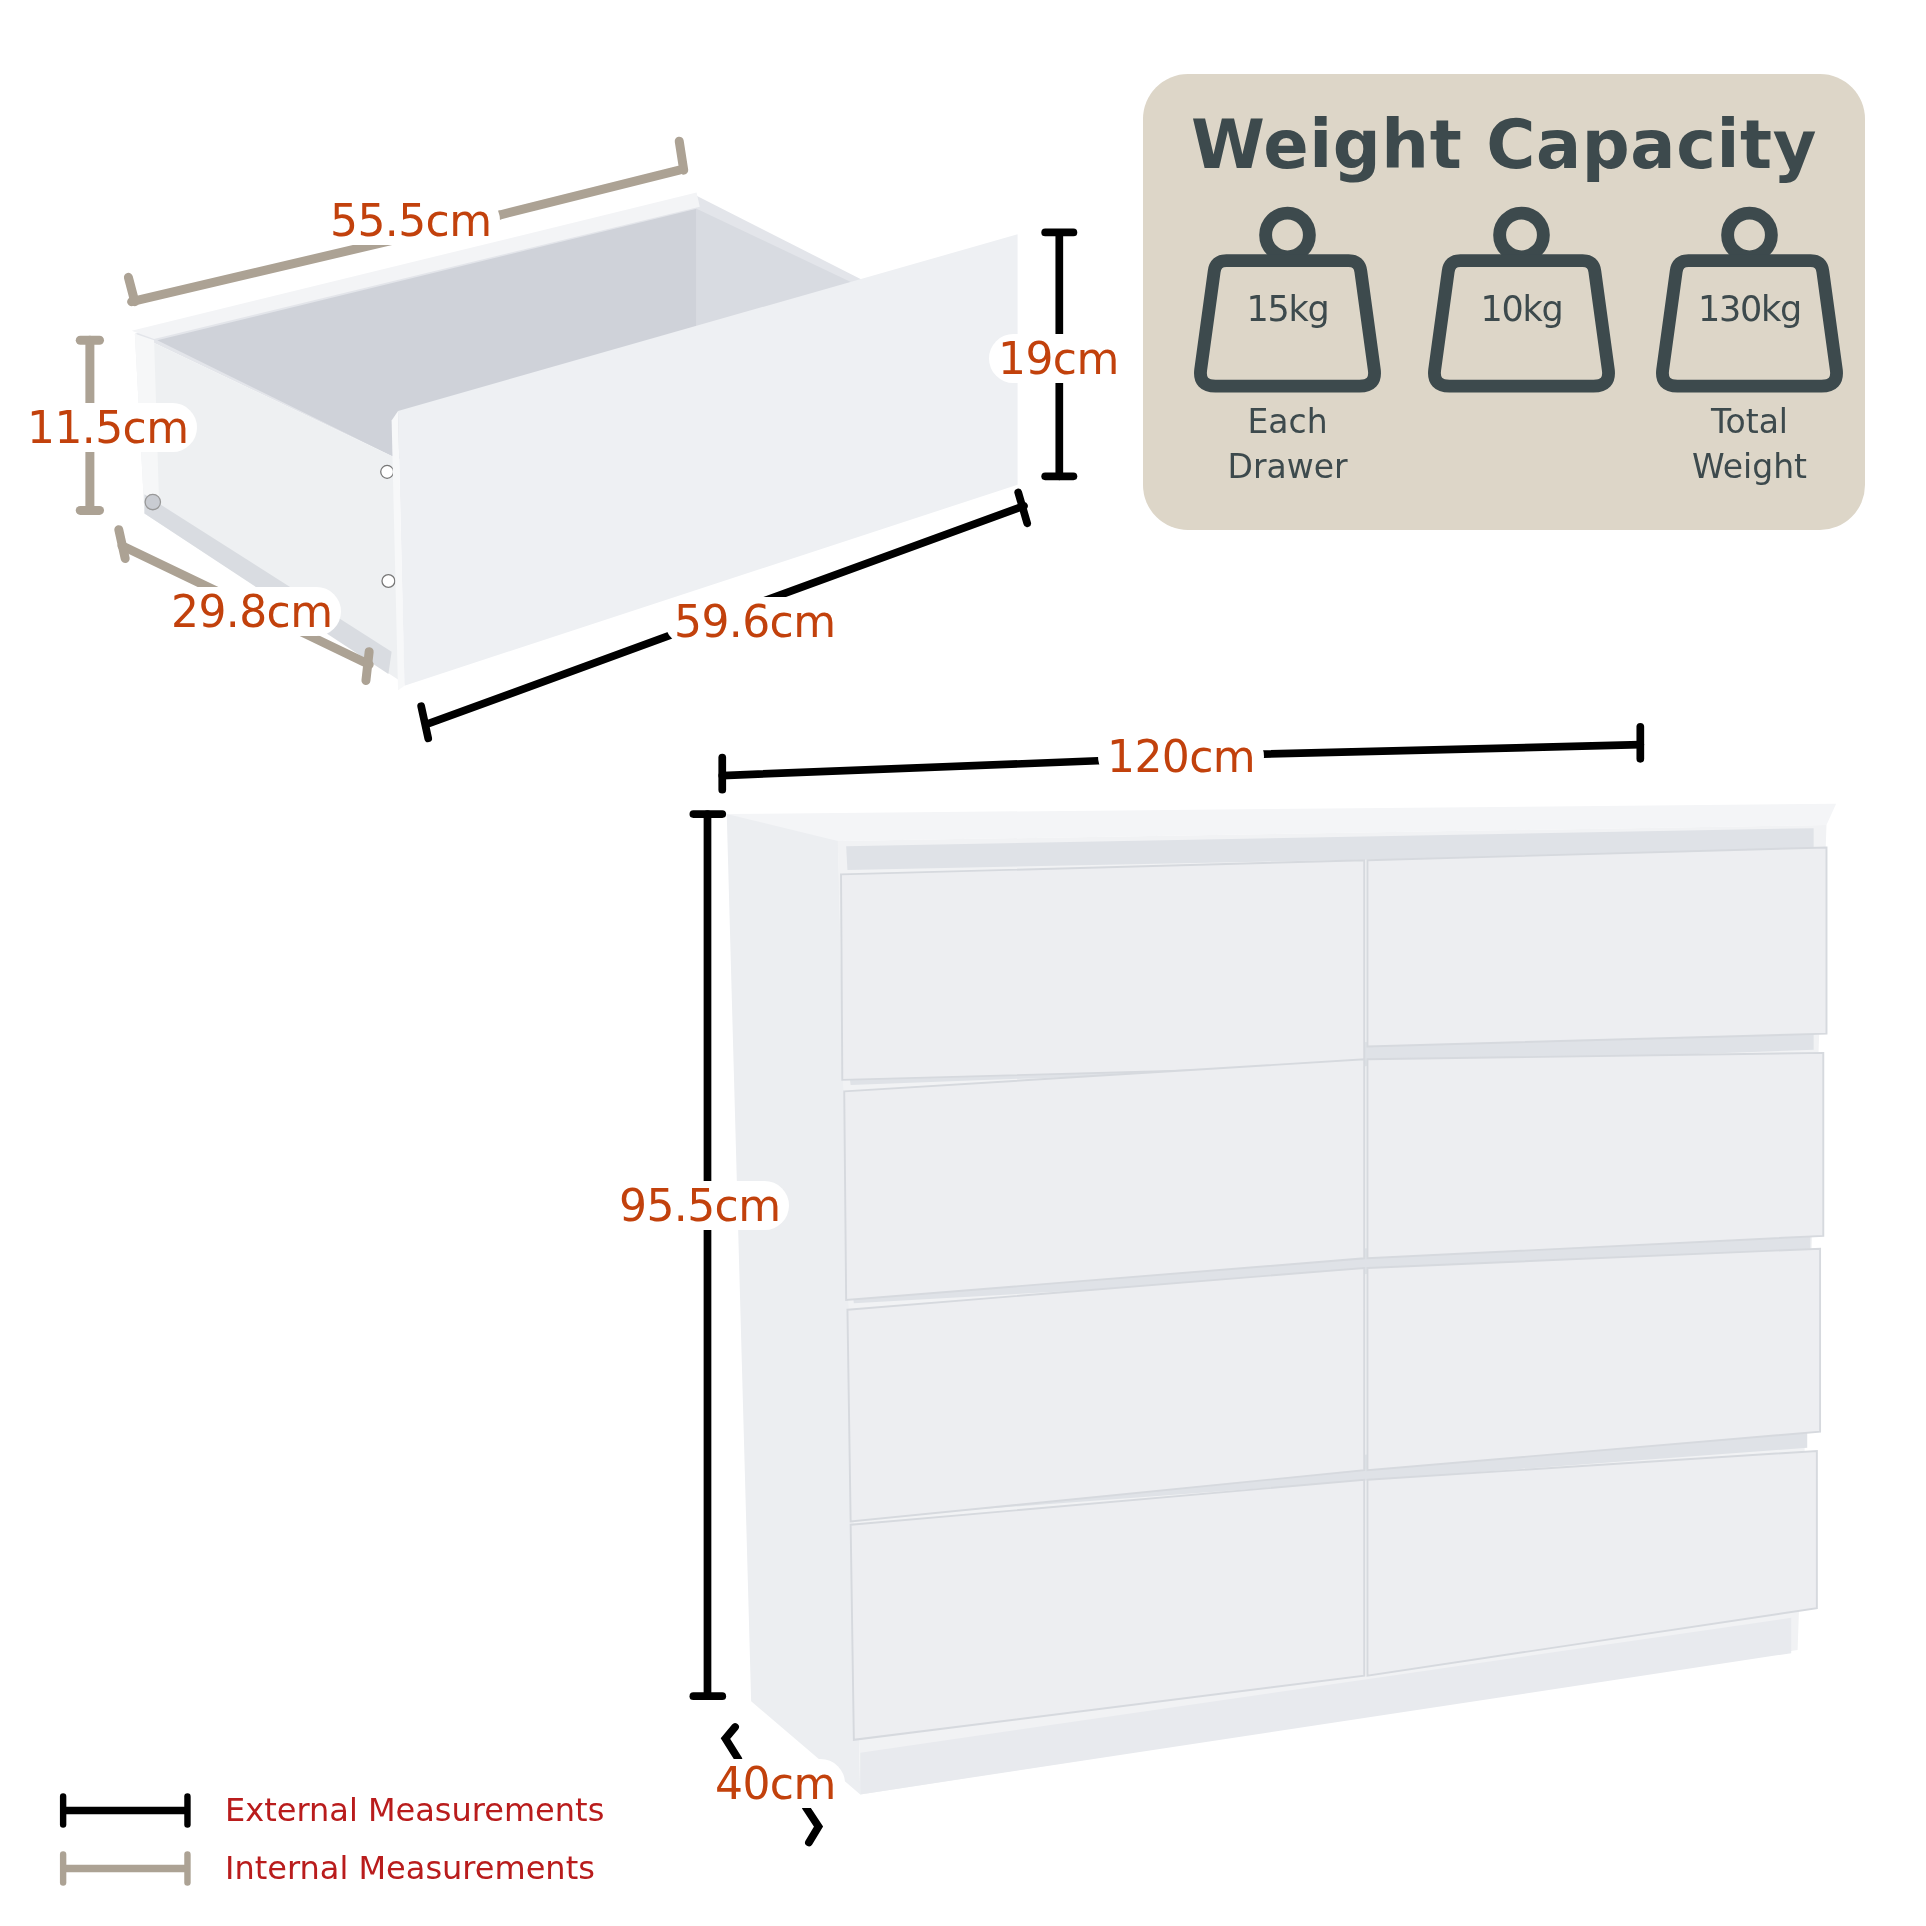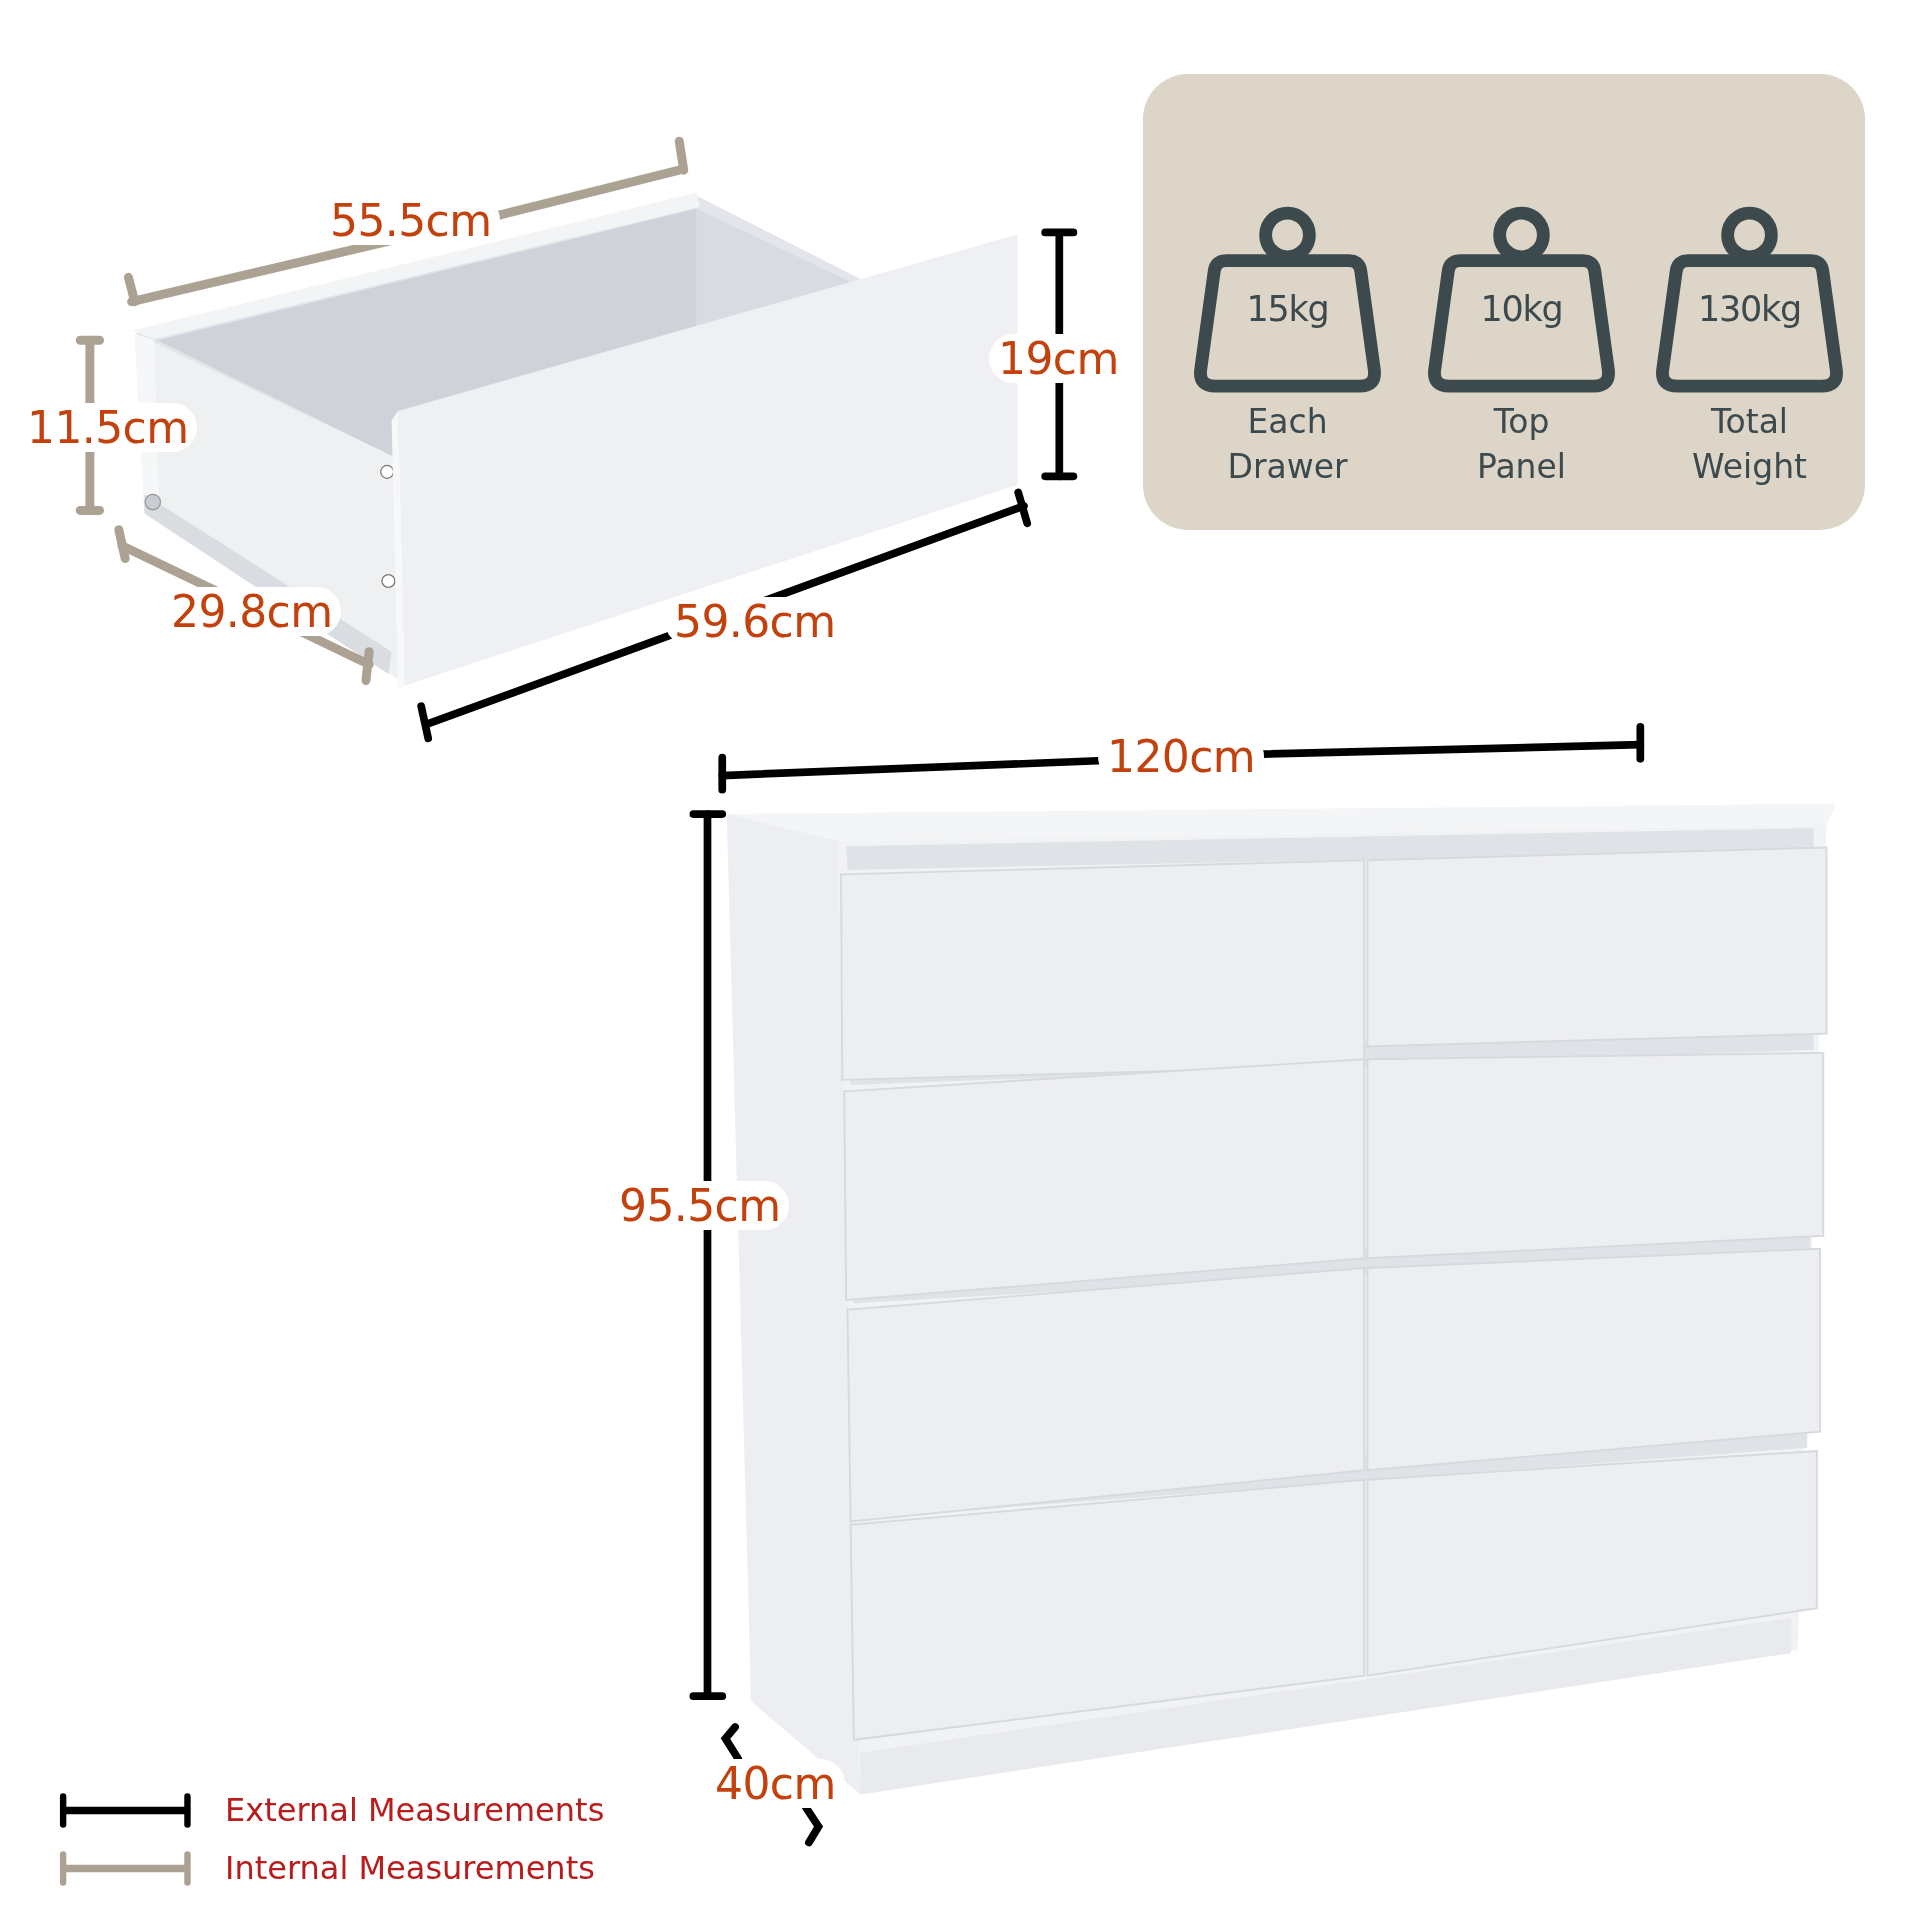--- a/index.html
+++ b/index.html
@@ -120,43 +120,40 @@
     <polyline points="1145,2690 1130,2708 1150,2740"></polyline>
     <polyline points="1255,2815 1275,2845 1260,2870"></polyline>
   </g>
 </svg>
 
 <div class="label" style="left:1098px;top:732px;">120cm</div>
 <div class="label" style="left:610px;top:1181px;">95.5cm</div>
 <div class="label" style="left:706px;top:1759px;">40cm</div>
 
 <div class="panel">
+  <div class="panel-title">Weight Capacity</div>
 
   <div class="weight" style="left:48px;">
     <svg width="193" height="193" viewBox="0 0 300 300">
       <circle cx="150" cy="45" r="34" fill="none" stroke="#3d4a4d" stroke-width="20"></circle>
       <path d="M55,85 H245 Q262,85 264,102 L285,255 Q288,280 262,280 H38 Q12,280 15,255 L36,102 Q38,85 55,85 Z" fill="none" stroke="#3d4a4d" stroke-width="20" stroke-linejoin="round"></path>
     </svg>
     <div class="weight-val" style="top:83px;">15kg</div>
     <div class="weight-cap" style="top:193px;text-align:center;">
       <div>Each</div>
       <div>Drawer</div>
     </div>
   </div>
 
   <div class="weight" style="left:282px;">
     <svg width="193" height="193" viewBox="0 0 300 300">
       <circle cx="150" cy="45" r="34" fill="none" stroke="#3d4a4d" stroke-width="20"></circle>
       <path d="M55,85 H245 Q262,85 264,102 L285,255 Q288,280 262,280 H38 Q12,280 15,255 L36,102 Q38,85 55,85 Z" fill="none" stroke="#3d4a4d" stroke-width="20" stroke-linejoin="round"></path>
     </svg>
     <div class="weight-val" style="top:83px;">10kg</div>
-    <div class="weight-cap" style="top:193px;">
-      <div>Top</div>
-      <div>Panel</div>
-    </div>
   </div>
 
   <div class="weight" style="left:510px;">
     <svg width="193" height="193" viewBox="0 0 300 300">
       <circle cx="150" cy="45" r="34" fill="none" stroke="#3d4a4d" stroke-width="20"></circle>
       <path d="M55,85 H245 Q262,85 264,102 L285,255 Q288,280 262,280 H38 Q12,280 15,255 L36,102 Q38,85 55,85 Z" fill="none" stroke="#3d4a4d" stroke-width="20" stroke-linejoin="round"></path>
     </svg>
     <div class="weight-val" style="top:83px;">130kg</div>
     <div class="weight-cap" style="top:193px;">
       <div>Total</div>

